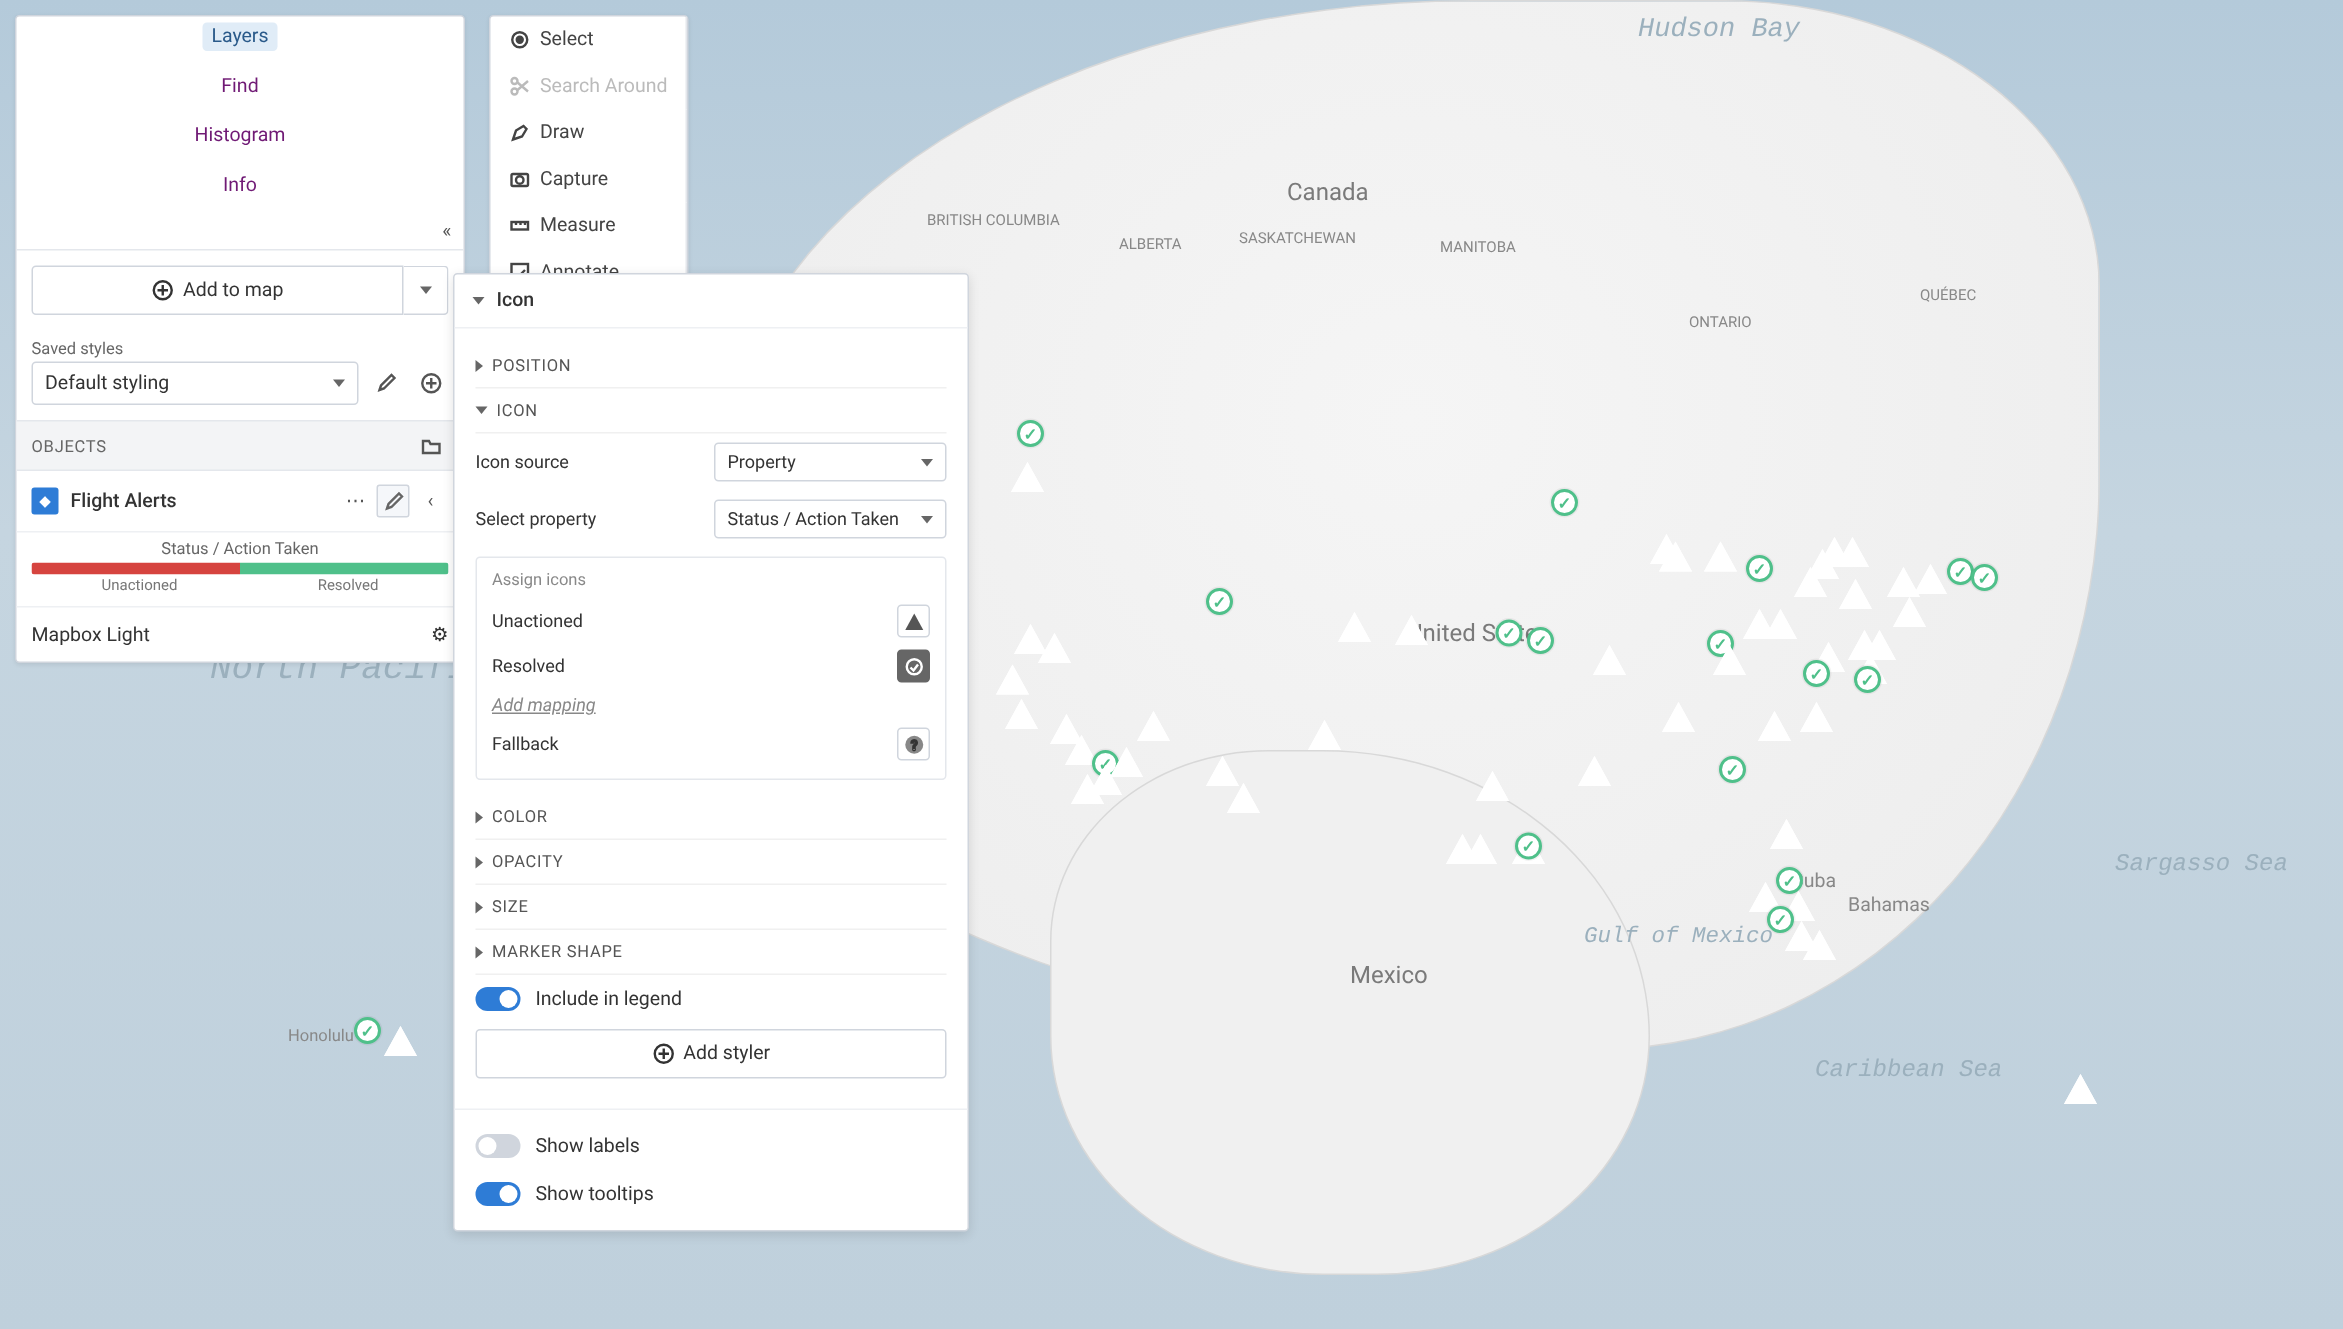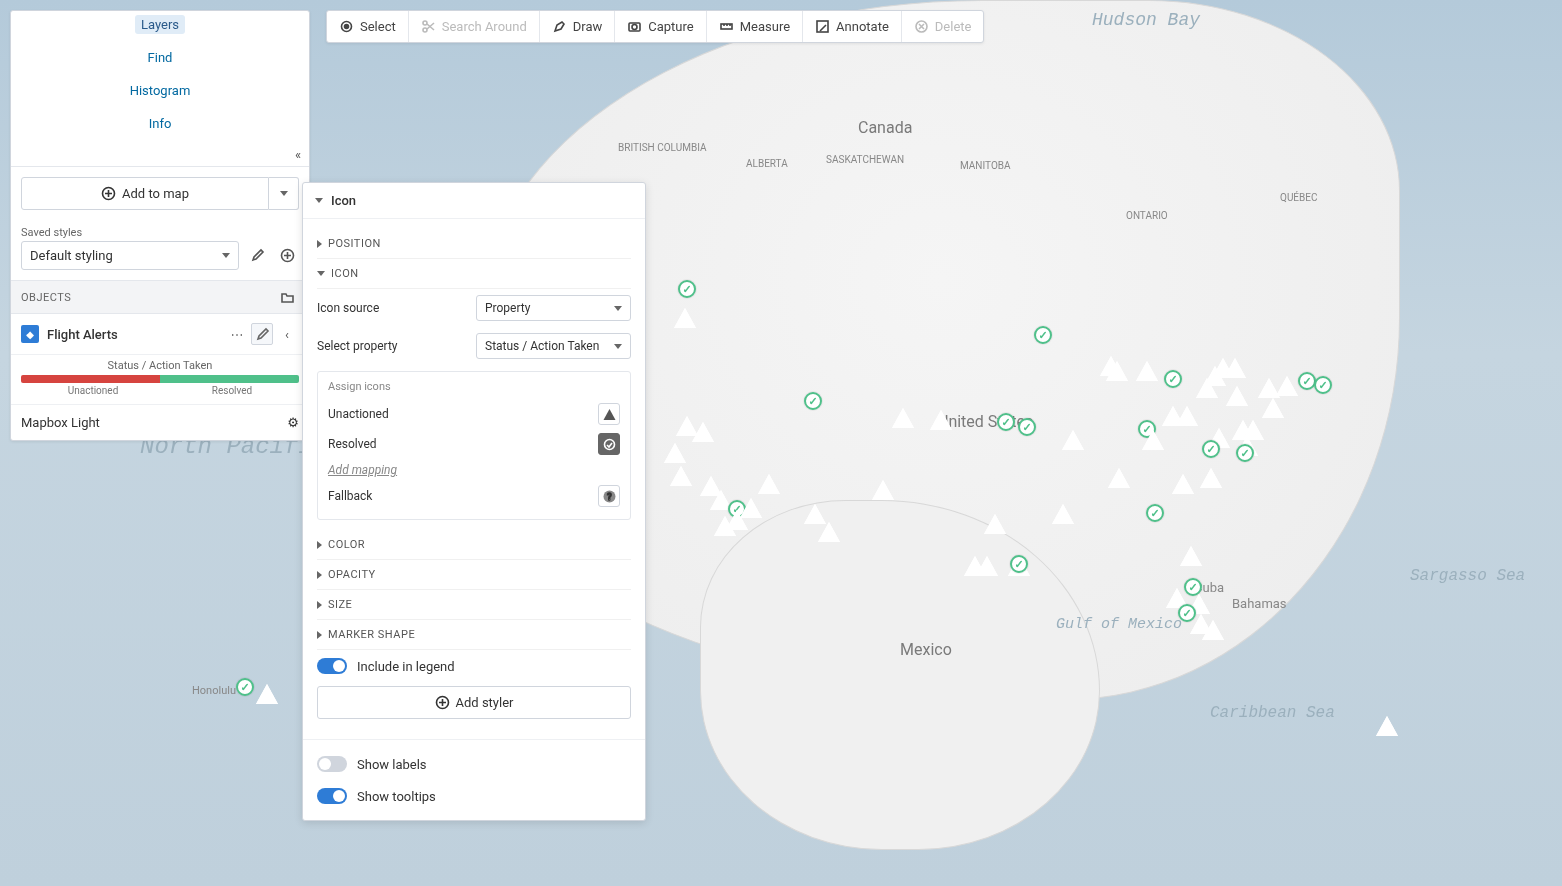--- a/index.html
+++ b/index.html
@@ -6,21 +6,21 @@
 body { font-family: -apple-system, BlinkMacSystemFont, "Segoe UI", Roboto, sans-serif; font-size: 13px; color: #333; overflow: hidden; width: 1562px; height: 886px; position: relative; background: #b4cada; }
 .map-bg { position: absolute; inset: 0; background: linear-gradient(180deg, #b4cada 0%, #c5d5e0 40%, #bfd0dc 100%); }
 .landmass { position: absolute; background: #efefef; border: 1px solid #d8d8d8; }
 .na { left: 480px; top: 0; width: 920px; height: 700px; border-radius: 60% 30% 40% 70% / 50% 30% 60% 40%; background: radial-gradient(ellipse at 50% 40%, #f5f5f5, #ececec); }
 .mex { left: 700px; top: 500px; width: 400px; height: 350px; border-radius: 40% 60% 50% 50%; background: #f0f0f0; }
 .map-label { position: absolute; color: #888; font-size: 13px; pointer-events: none; }
 .map-label.big { font-size: 16px; color: #7a7a7a; }
 .ocean-label { position: absolute; color: #9bb0bd; font-style: italic; font-family: Liberation Mono, monospace; font-size: 24px; text-align: right; line-height: 1.4; }
 .sidebar { position: absolute; left: 10px; top: 10px; width: 300px; background: #fff; border: 1px solid #d0d5dd; border-radius: 3px; box-shadow: 0 1px 3px rgba(0,0,0,0.08); }
 .sidebar-tabs { display: flex; align-items: center; border-bottom: 1px solid #e4e7ec; padding: 4px 8px; gap: 14px; font-size: 13px; flex-direction: column; }
-.sidebar-tabs .tab { color: #0369a1; cursor: pointer; padding: 2px 6px; border-radius: 3px; }
+.sidebar-tabs .tab { color: #701a75; cursor: pointer; padding: 2px 6px; border-radius: 3px; }
 .sidebar-tabs .tab.active { background: #e0ecf7; color: #2a5a8a; }
 .collapse-btn { margin-left: auto; cursor: pointer; color: #555; }
 .add-to-map-row { padding: 10px; display: flex; gap: 0; }
 .add-to-map { flex: 1; border: 1px solid #d0d5dd; padding: 8px; text-align: center; border-radius: 3px 0 0 3px; cursor: pointer; display: flex; align-items: center; justify-content: center; gap: 6px; }
 .add-to-map-dd { width: 30px; border: 1px solid #d0d5dd; border-left: none; border-radius: 0 3px 3px 0; display: flex; align-items: center; justify-content: center; cursor: pointer; }
 .section-label { font-size: 11px; color: #666; padding: 6px 10px 2px; }
 .saved-styles-row { padding: 0 10px 10px; display: flex; gap: 6px; align-items: center; }
 .select { flex: 1; border: 1px solid #d0d5dd; padding: 6px 8px; border-radius: 3px; background: #fff; display: flex; justify-content: space-between; align-items: center; cursor: pointer; }
 .icon-btn { width: 24px; height: 24px; display: flex; align-items: center; justify-content: center; color: #555; cursor: pointer; }
 .objects-header { background: #f3f4f6; padding: 4px 10px; font-size: 11px; color: #666; letter-spacing: 0.5px; display: flex; justify-content: space-between; align-items: center; border-top: 1px solid #e4e7ec; border-bottom: 1px solid #e4e7ec; }
@@ -29,21 +29,21 @@
 .layer-name { flex: 1; font-weight: 500; }
 .layer-actions { display: flex; gap: 2px; align-items: center; color: #666; }
 .style-btn { width: 22px; height: 22px; border: 1px solid #d0d5dd; border-radius: 2px; display: flex; align-items: center; justify-content: center; cursor: pointer; background: #f5f7fa; }
 .legend-strip { padding: 4px 10px 8px; }
 .legend-title { text-align: center; font-size: 11px; color: #666; margin-bottom: 3px; }
 .legend-bar { height: 8px; display: flex; border-radius: 2px; overflow: hidden; }
 .legend-bar .red { flex: 1; background: #d6443f; }
 .legend-bar .green { flex: 1; background: #4fc08a; }
 .legend-labels { display: flex; justify-content: space-around; font-size: 10px; color: #777; margin-top: 2px; }
 .basemap-row { padding: 10px; display: flex; align-items: center; justify-content: space-between; border-top: 1px solid #eef0f3; }
-.toolbar { position: absolute; left: 326px; top: 10px; background: #fff; border: 1px solid #d0d5dd; border-radius: 3px; display: flex; box-shadow: 0 1px 3px rgba(0,0,0,0.08); }
+.toolbar { position: absolute; left: 326px; top: 10px; background: #fff; border: 1px solid #d0d5dd; border-radius: 3px; display: flex; box-shadow: 0 1px 3px rgba(0,0,0,0.08); flex-direction: column; }
 .toolbar .tbtn { padding: 8px 12px; display: flex; align-items: center; gap: 6px; border-right: 1px solid #e4e7ec; cursor: pointer; color: #444; }
 .toolbar .tbtn:last-child { border-right: none; }
 .toolbar .tbtn.disabled { color: #bbb; }
 .popover { position: absolute; left: 302px; top: 182px; width: 344px; background: #fff; border: 1px solid #d0d5dd; border-radius: 3px; box-shadow: 0 2px 8px rgba(0,0,0,0.12); padding: 0; }
 .pop-header { padding: 10px 12px; display: flex; align-items: center; gap: 8px; font-weight: 500; border-bottom: 1px solid #eef0f3; }
 .pop-body { padding: 10px 14px; }
 .accordion-item { padding: 8px 0; font-size: 11px; color: #555; letter-spacing: 0.5px; display: flex; align-items: center; gap: 6px; cursor: pointer; border-bottom: 1px solid #f0f0f0; }
 .accordion-item:last-of-type { border-bottom: none; }
 .form-row { display: flex; align-items: center; justify-content: space-between; padding: 6px 0; font-size: 12px; }
 .form-row .select { flex: 0 0 155px; font-size: 12px; padding: 5px 8px; }

